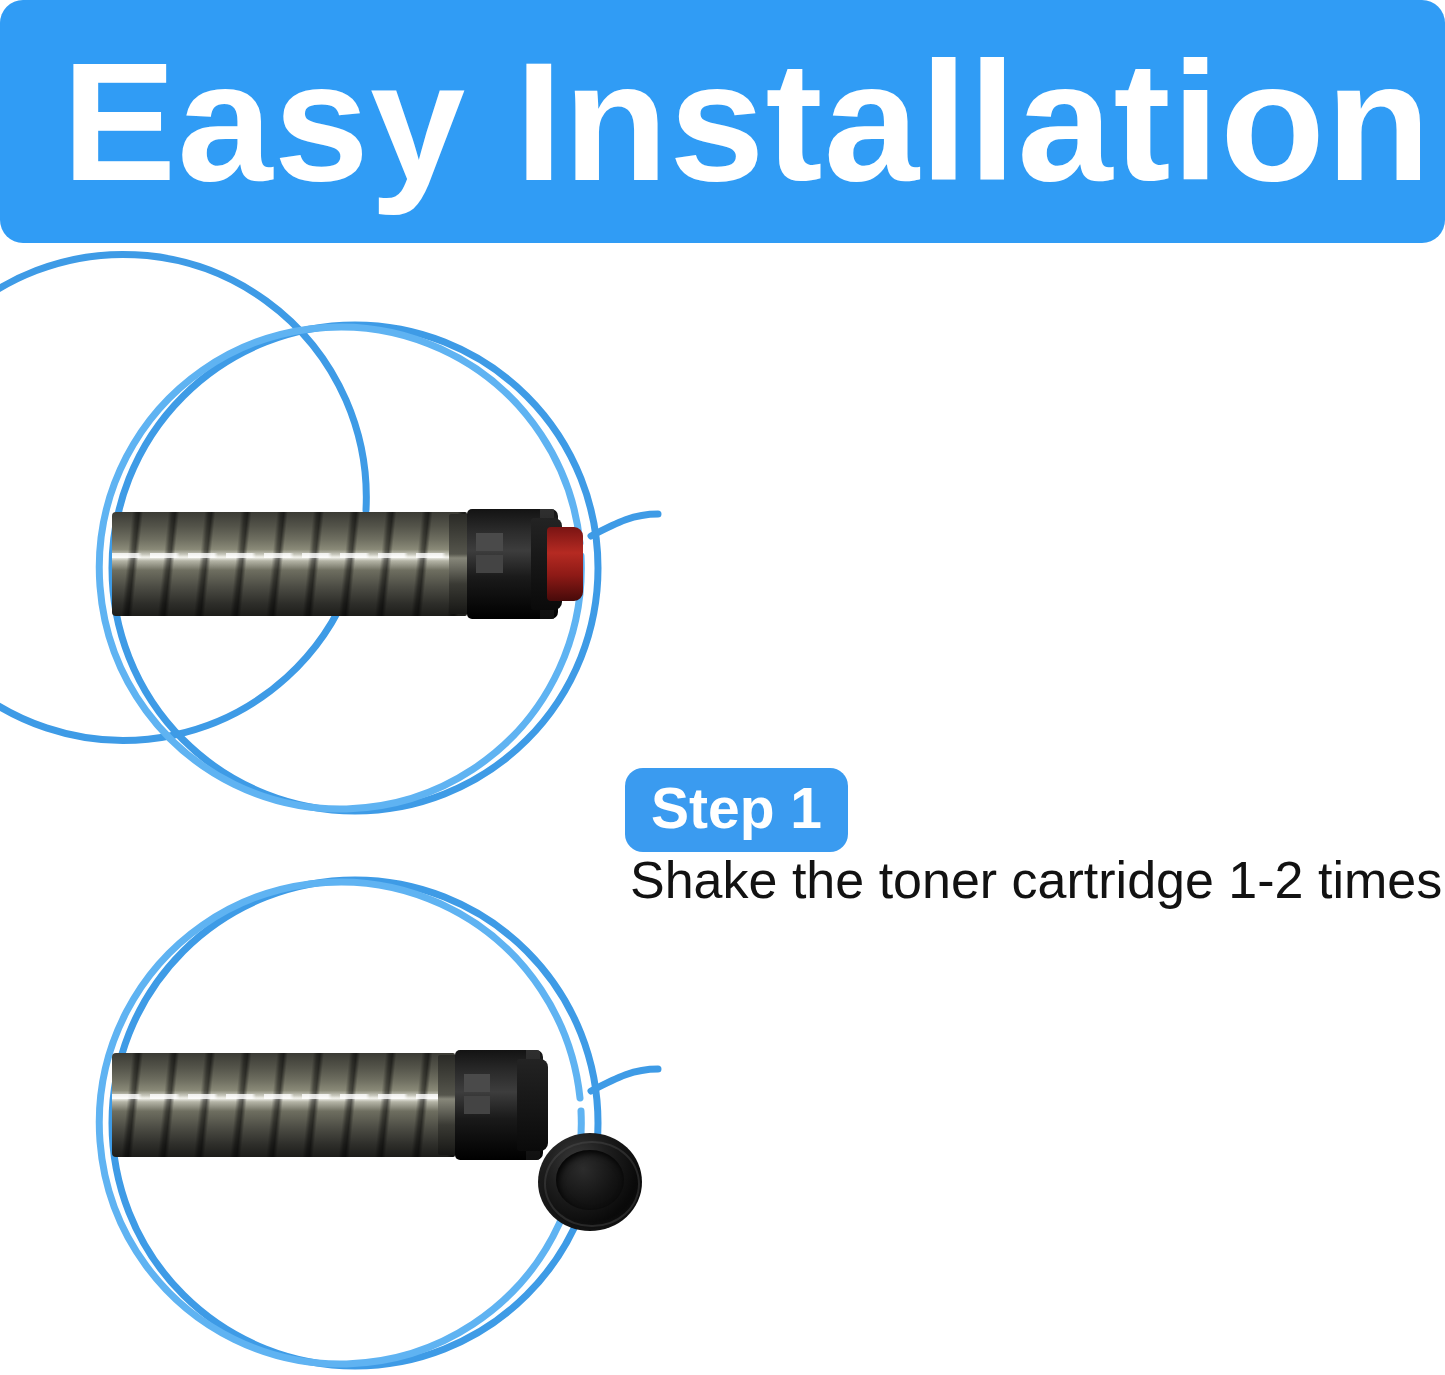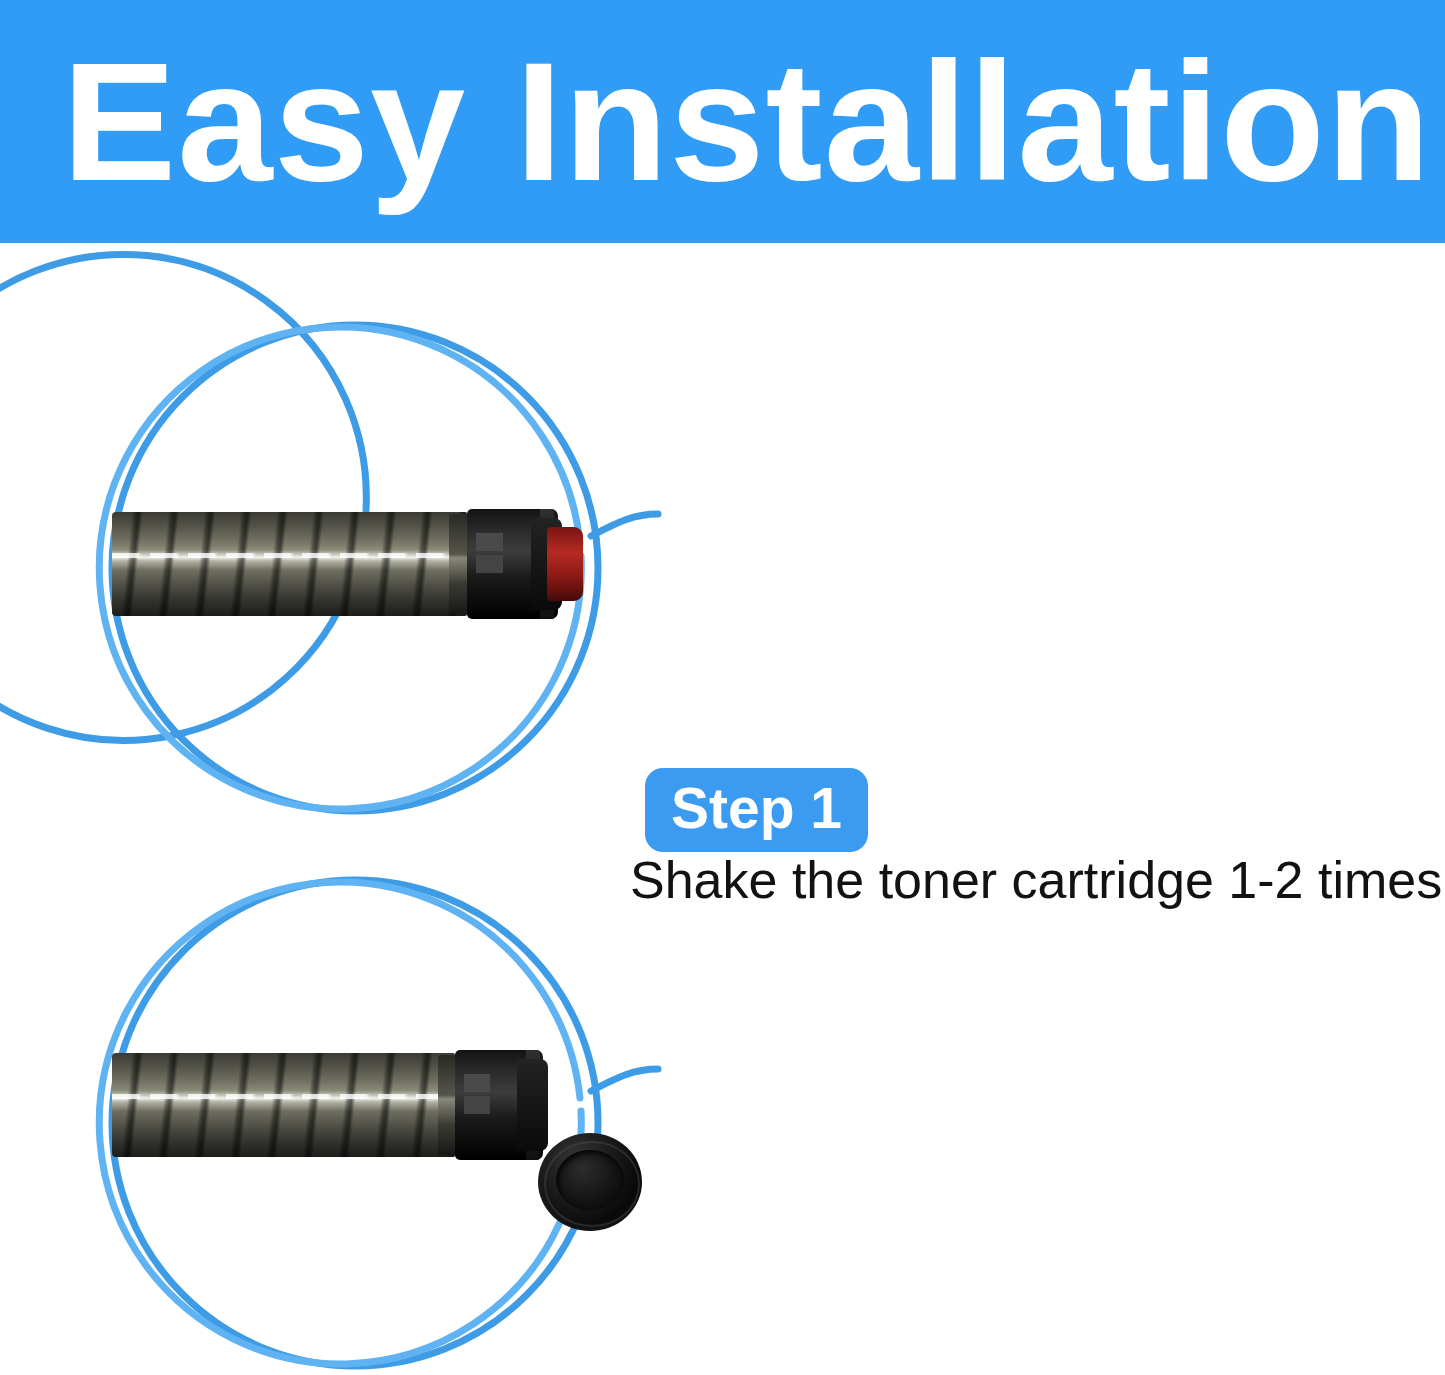--- a/index.html
+++ b/index.html
@@ -18,20 +18,21 @@
 
   
   #header-banner {
     position: absolute;
     left: 0;
     top: 0;
     width: 1445px;
     height: 243px;
     background: #309CF5;
     overflow: hidden;
+    border-radius: 23px;
   }
   #header-title {
     position: absolute;
     left: 62px;
     top: 50%;
     transform: translateY(-50%);
     color: #ffffff;
     font-family: "Liberation Sans Narrow", "Liberation Sans", sans-serif;
     font-weight: bold;
     font-size: 168px;
@@ -230,21 +231,20 @@
     background: #3A9BF0;
     border-radius: 18px;
     color: #ffffff;
     font-family: "Liberation Sans Narrow", "Liberation Sans", sans-serif;
     font-weight: bold;
     font-size: 57px;
     line-height: 72px;
     padding: 4px 26px 8px 26px;
     white-space: nowrap;
     letter-spacing: 0px;
-    margin-left: 20px;
   }
   #step-badge-1 { left: 625px; top: 468px; }
 
   
   .step-caption {
     position: absolute;
     color: #121212;
     font-family: "Liberation Sans Narrow", "Liberation Sans", sans-serif;
     font-size: 52px;
     line-height: 1.1;

